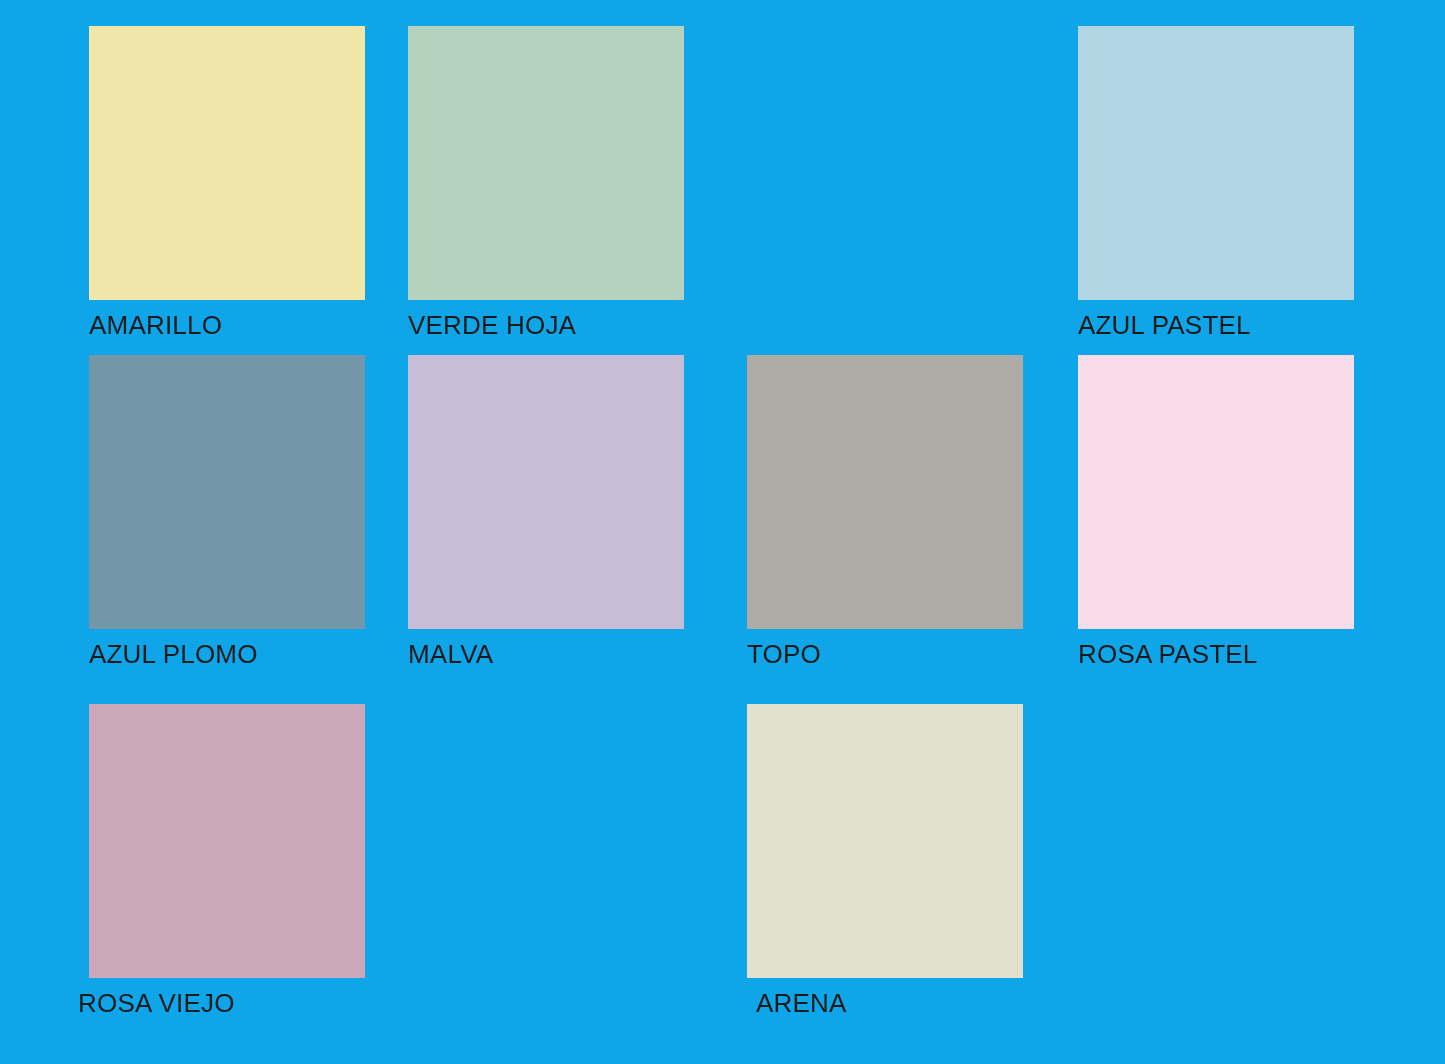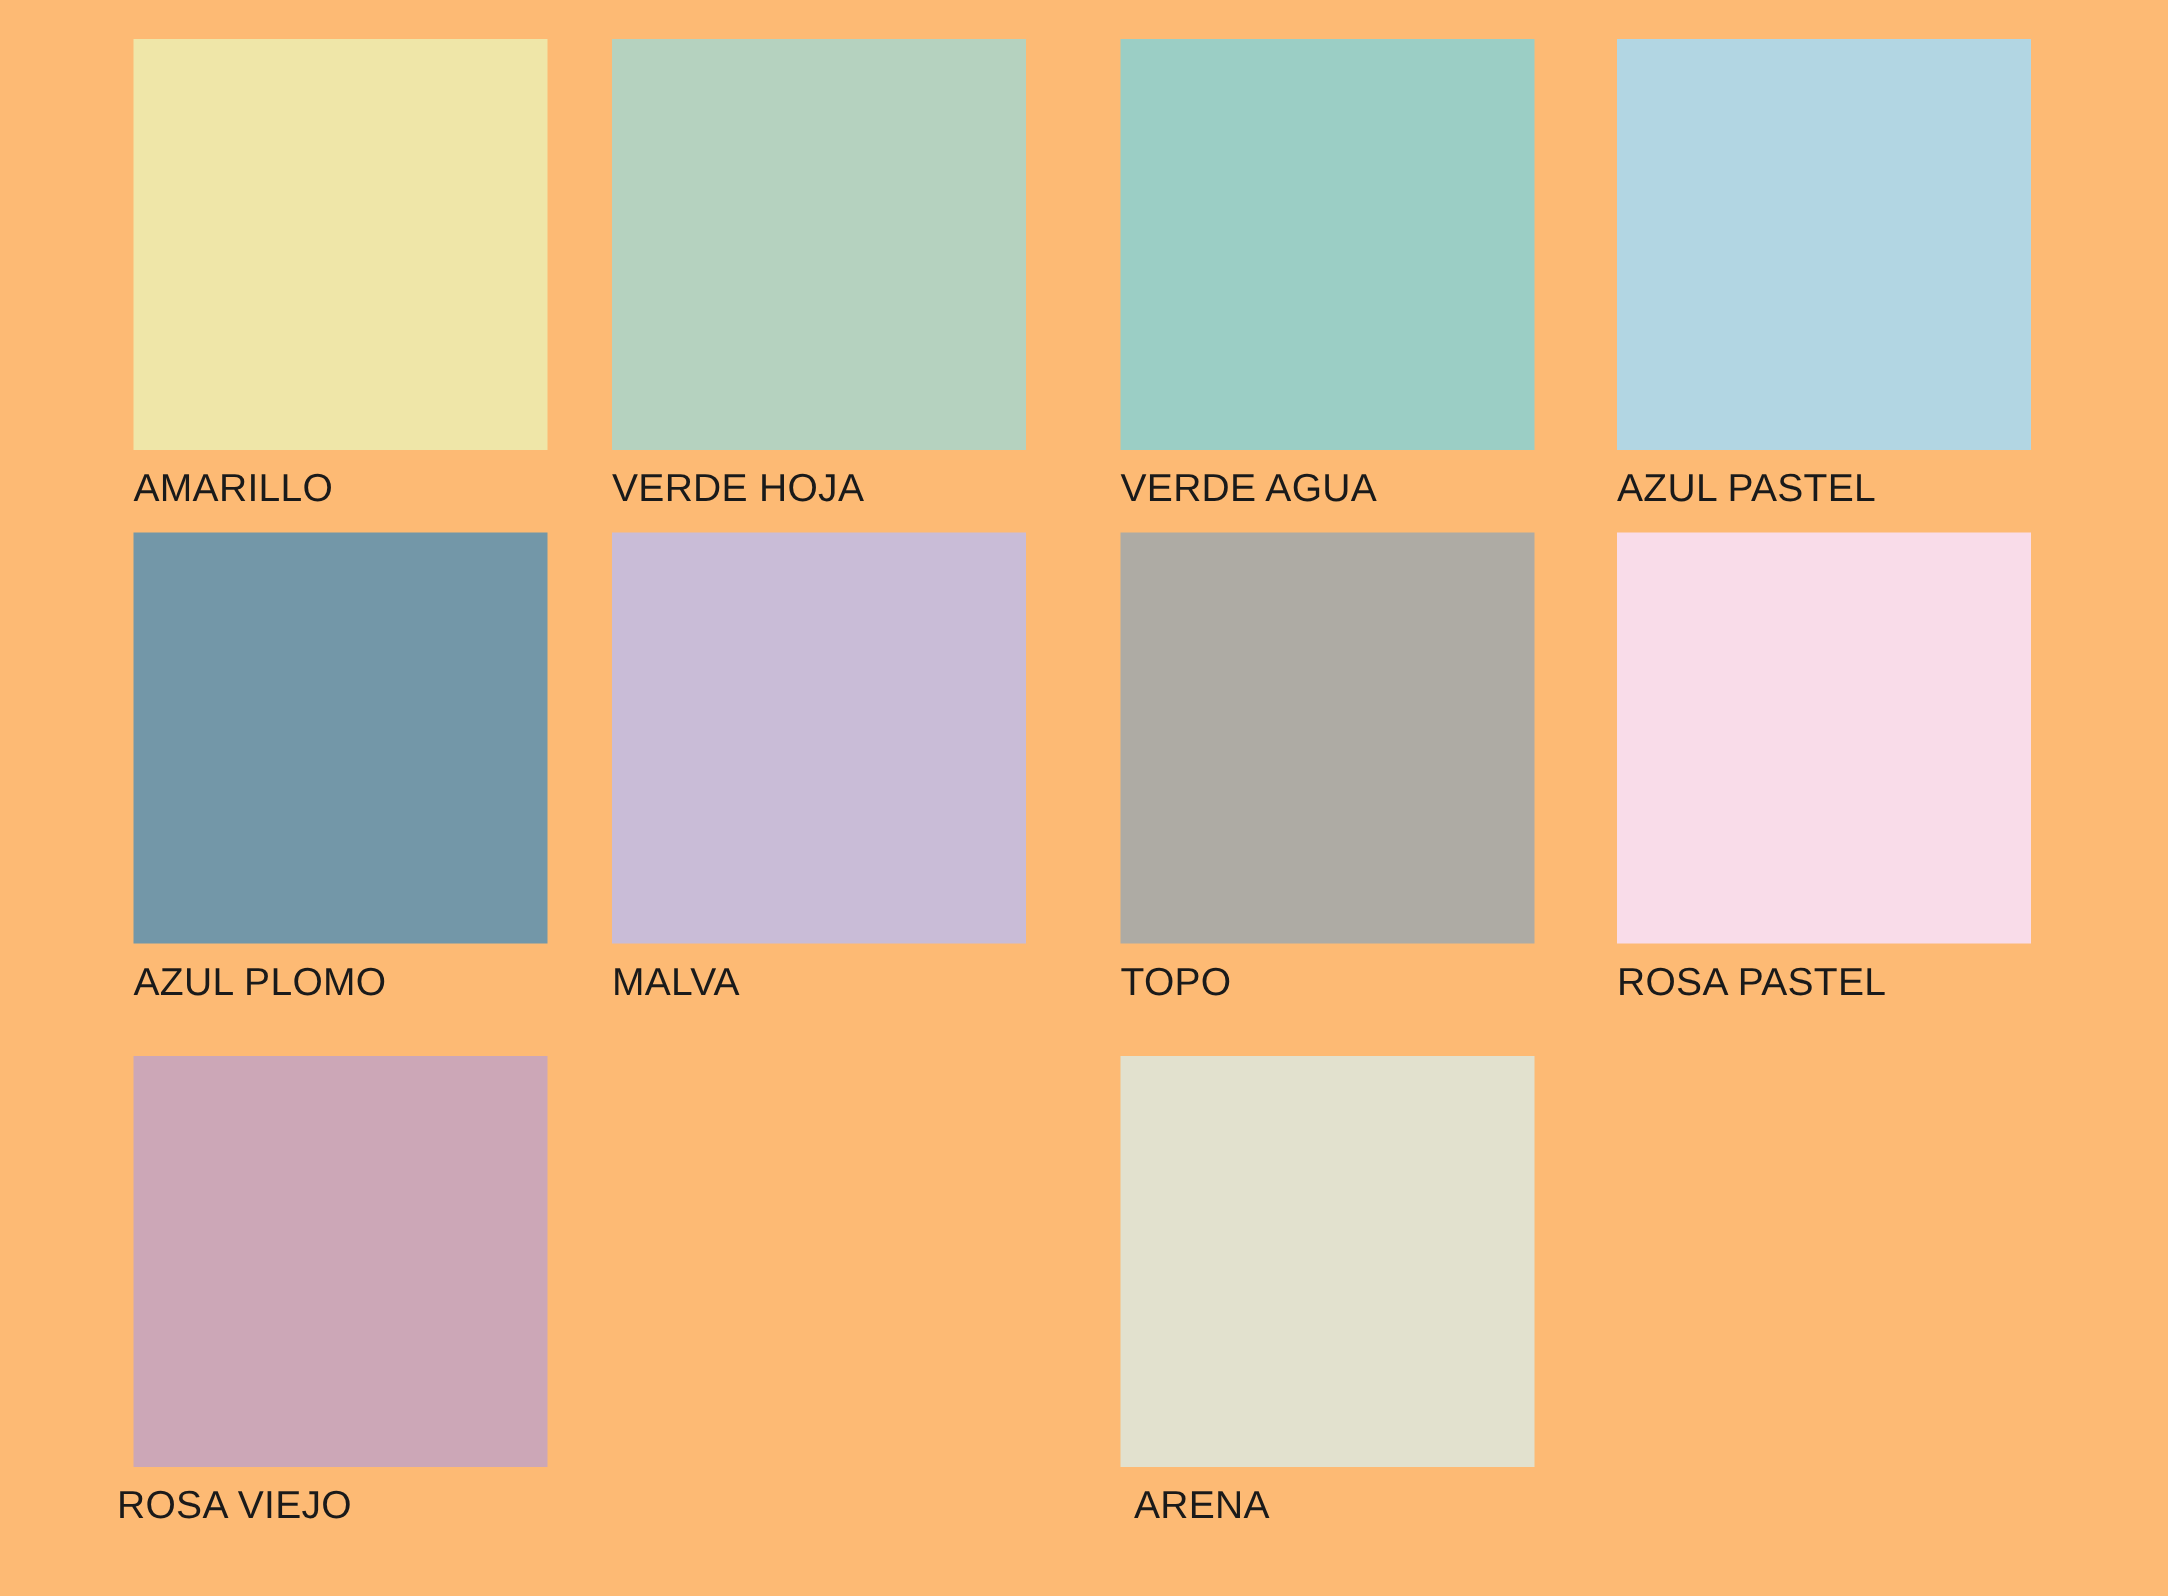--- a/index.html
+++ b/index.html
@@ -11,21 +11,21 @@
     width: 1445px;
     height: 1064px;
     font-family: "Liberation Sans", sans-serif;
     overflow: hidden;
   }
 
   #palette-sheet {
     position: relative;
     width: 1445px;
     height: 1064px;
-    background: #fdba74;
+    background: #0ea5e9;
   }
 
   .swatch-cell {
     position: absolute;
     width: 276px;
   }
 
   .swatch-chip {
     width: 276px;
     height: 274px;
@@ -70,24 +70,20 @@
   <div class="swatch-cell col-0 row-0">
     <div class="swatch-chip" style="background-color: rgb(239, 230, 168);"></div>
     <span class="swatch-label" style="color: rgb(26, 26, 26);">AMARILLO</span>
   </div>
 
   <div class="swatch-cell col-1 row-0">
     <div class="swatch-chip" style="background-color: rgb(181, 210, 191);"></div>
     <span class="swatch-label" style="color: rgb(26, 26, 26);">VERDE HOJA</span>
   </div>
 
-  <div class="swatch-cell col-2 row-0">
-    <div class="swatch-chip" style="background-color: rgb(155, 206, 197);"></div>
-    <span class="swatch-label" style="color: rgb(26, 26, 26);">VERDE AGUA</span>
-  </div>
 
   <div class="swatch-cell col-3 row-0">
     <div class="swatch-chip" style="background-color: rgb(178, 214, 227);"></div>
     <span class="swatch-label" style="color: rgb(26, 26, 26);">AZUL PASTEL</span>
   </div>
 
   <div class="swatch-cell col-0 row-1">
     <div class="swatch-chip" style="background-color: rgb(115, 151, 168);"></div>
     <span class="swatch-label" style="color: rgb(26, 26, 26);">AZUL PLOMO</span>
   </div>

